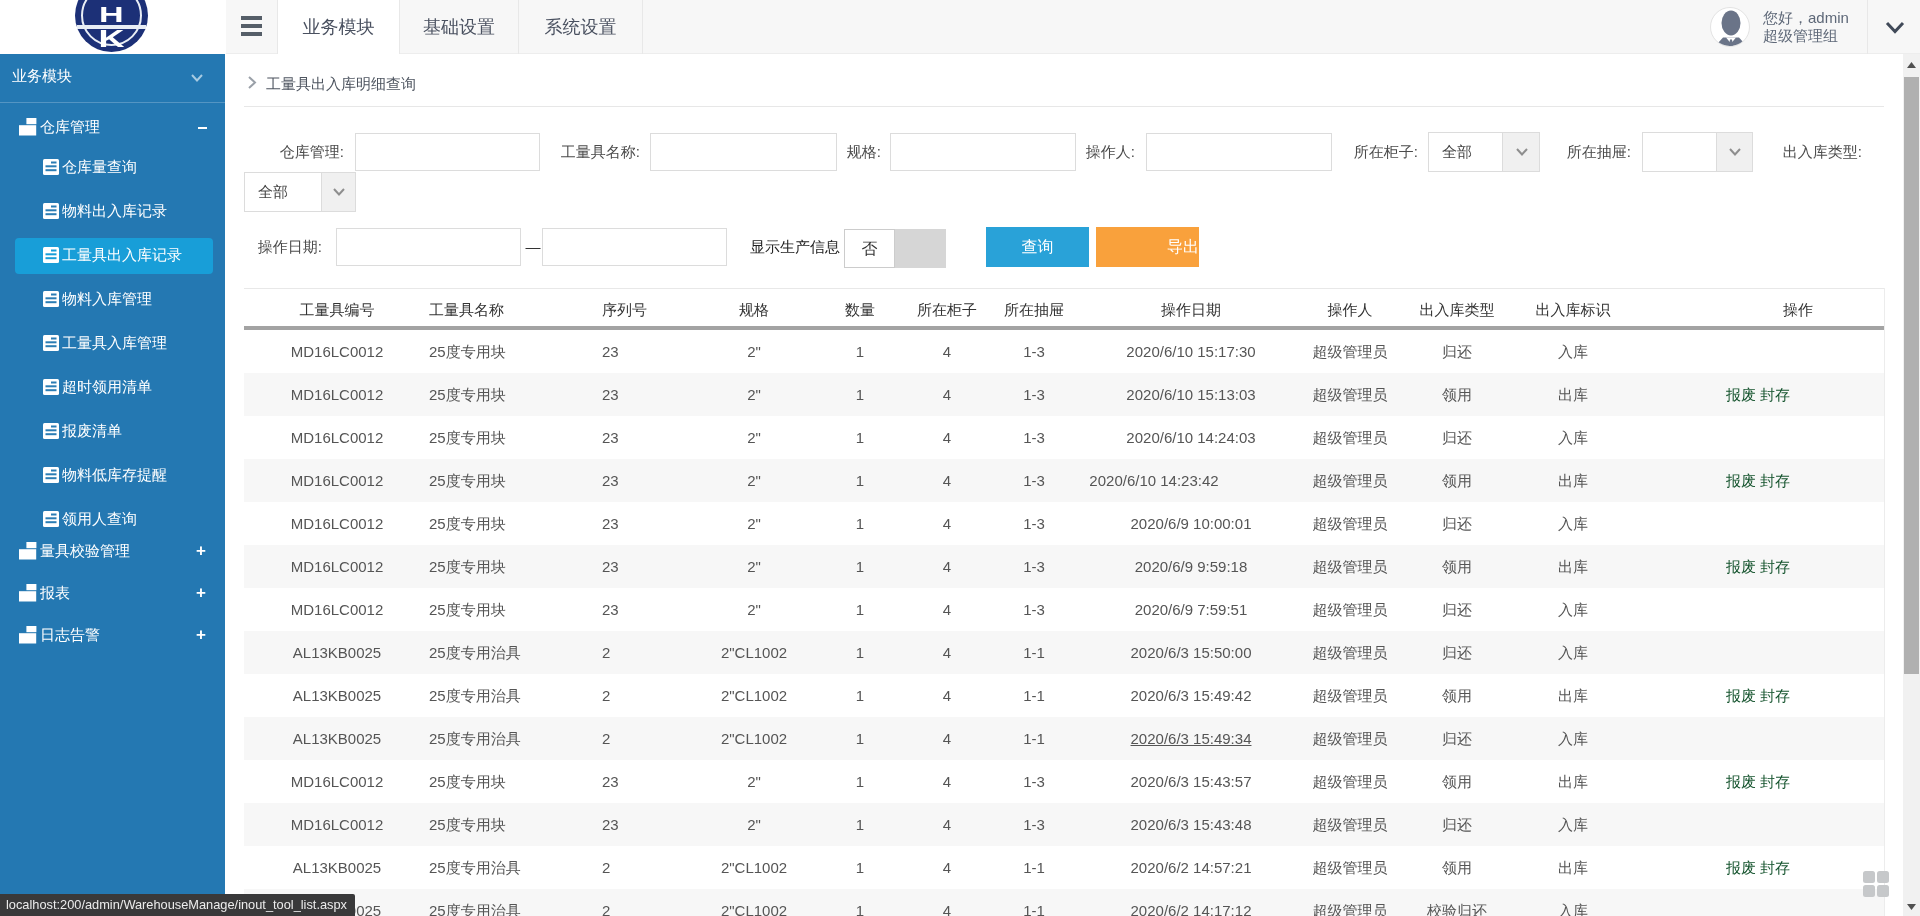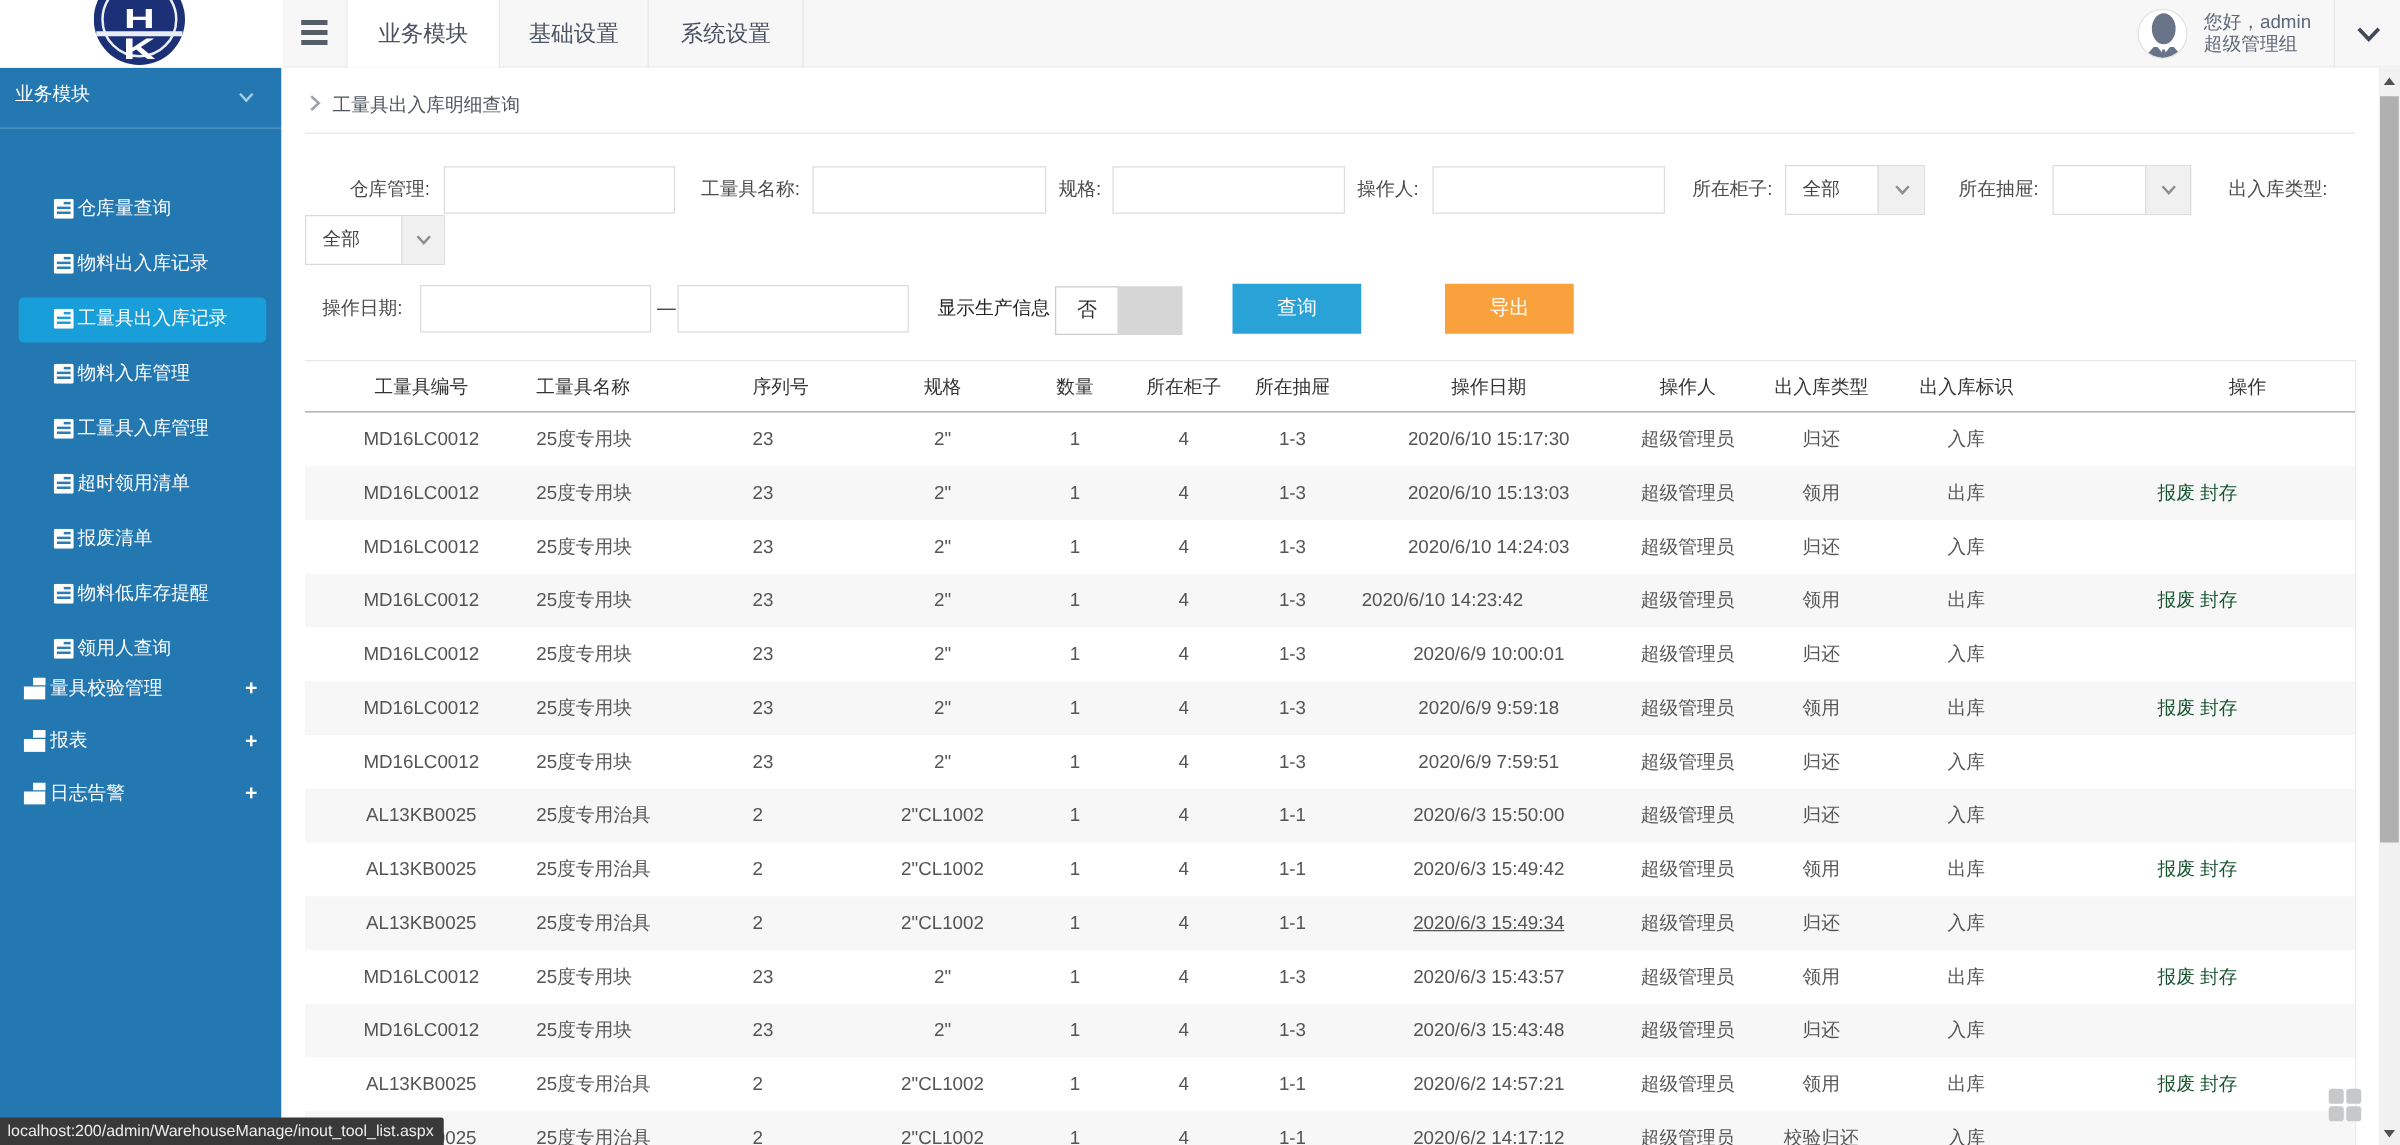--- a/index.html
+++ b/index.html
@@ -47,20 +47,28 @@
 <div id="main"></div>
 
 <div id="sidebar">
   <div class="sideitem" style="top:0;height:48px;line-height:43px;">
     <span style="position:absolute;left:12px;">业务模块</span>
     <svg class="abs" style="left:190px;top:18px;" width="14" height="12" viewBox="0 0 14 12">
         <path d="M2 3 L7 8.5 L12 3" stroke="#a7cbe2" stroke-width="2" fill="none"></path>
       </svg>
   </div>
   <div class="abs" style="left:0;top:48px;width:225px;height:1px;background:rgba(255,255,255,0.22);"></div>
+  <div class="sideitem" style="top:51px;height:44px;line-height:44px;">
+    <svg class="abs" style="left:19px;top:13px;" width="18" height="18" viewBox="0 0 18 18">
+        <rect x="7.4" y="0" width="10" height="6.2" fill="#fff"></rect>
+        <rect x="0" y="7.2" width="17.2" height="10.3" fill="#fff"></rect>
+      </svg>
+    <span style="position:absolute;left:40px;">仓库管理</span>
+    <span class="abs" style="left:197.5px;top:21.5px;width:9px;height:2.6px;background:#fff;"></span>
+  </div>
 
   <div id="activeitem" style="top:184px;"></div>
   <div id="submenu">
       <div class="sideitem" style="top:91px;height:44px;line-height:44px;">
         <svg class="subicon" style="top:14px;position:absolute;" width="16" height="16" viewBox="0 0 16 16">
           <rect x="0" y="0" width="16" height="16" rx="1.5" fill="#fff"></rect>
           <rect x="8" y="2.5" width="5.5" height="2" fill="#2b7db4"></rect>
           <rect x="2.5" y="6.3" width="11" height="2" fill="#2b7db4"></rect>
           <rect x="2.5" y="10.2" width="11" height="2" fill="#2b7db4"></rect>
         </svg>
@@ -248,26 +256,26 @@
     <div class="label" style="left:122px;top:228px;width:200px;text-align:right;">操作日期:</div>
     <div class="inp" style="left:336px;top:228px;width:185px;"></div>
     <div class="abs" style="left:524px;top:228px;width:18px;height:38px;line-height:38px;text-align:center;font-size:15px;color:#333;">—</div>
     <div class="inp" style="left:542px;top:228px;width:185px;"></div>
     <div class="label" style="left:750px;top:228px;color:#222;">显示生产信息</div>
     <div class="abs" style="left:844px;top:229px;width:102px;height:39px;">
       <div class="abs" style="left:0;top:0;width:51px;height:39px;background:#fff;border:1px solid #ccc;text-align:center;line-height:37px;font-size:16px;color:#333;">否</div>
       <div class="abs" style="left:51px;top:0;width:51px;height:39px;background:#d6d6d6;"></div>
     </div>
     <div class="btn" style="left:986px;top:227px;background:#29a2d8;">查询</div>
-    <div class="btn" style="left:1156px;top:227px;background:#f9a13c;">导出</div>
+    <div class="btn" style="left:1096px;top:227px;background:#f9a13c;text-align:right;">导出</div>
   </div>
 
 <div id="table">
     <div class="abs" style="left:244px;top:288px;width:1640px;height:1px;background:#e8e8e8;"></div>
-    <div class="trow" style="top:289px;height:41px;border-bottom:1px solid #a3a3a3;">
+    <div class="trow" style="top:289px;height:41px;border-bottom:4px solid #a3a3a3;">
       <span class="cell hcell" style="left:93px;line-height:41px;">工量具编号</span>
       <span class="cellL hcell" style="left:185px;line-height:41px;">工量具名称</span>
       <span class="cellL hcell" style="left:358px;line-height:41px;">序列号</span>
       <span class="cell hcell" style="left:510px;line-height:41px;">规格</span>
       <span class="cell hcell" style="left:616px;line-height:41px;">数量</span>
       <span class="cell hcell" style="left:703px;line-height:41px;">所在柜子</span>
       <span class="cell hcell" style="left:790px;line-height:41px;">所在抽屉</span>
       <span class="cell hcell" style="left:947px;line-height:41px;">操作日期</span>
       <span class="cell hcell" style="left:1106px;line-height:41px;">操作人</span>
       <span class="cell hcell" style="left:1213px;line-height:41px;">出入库类型</span>

